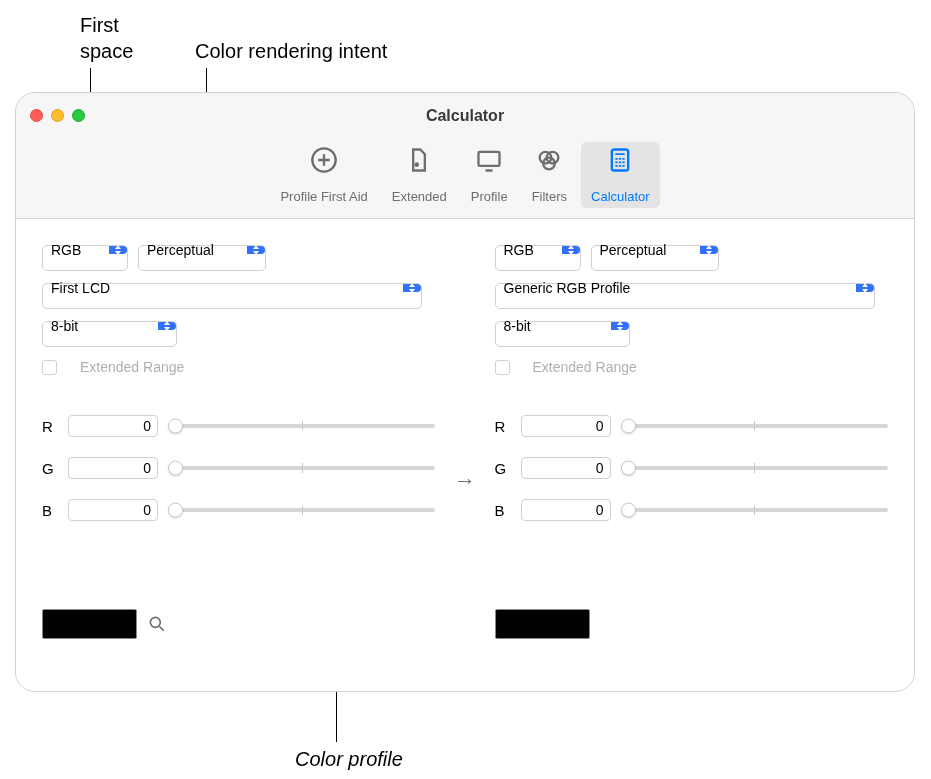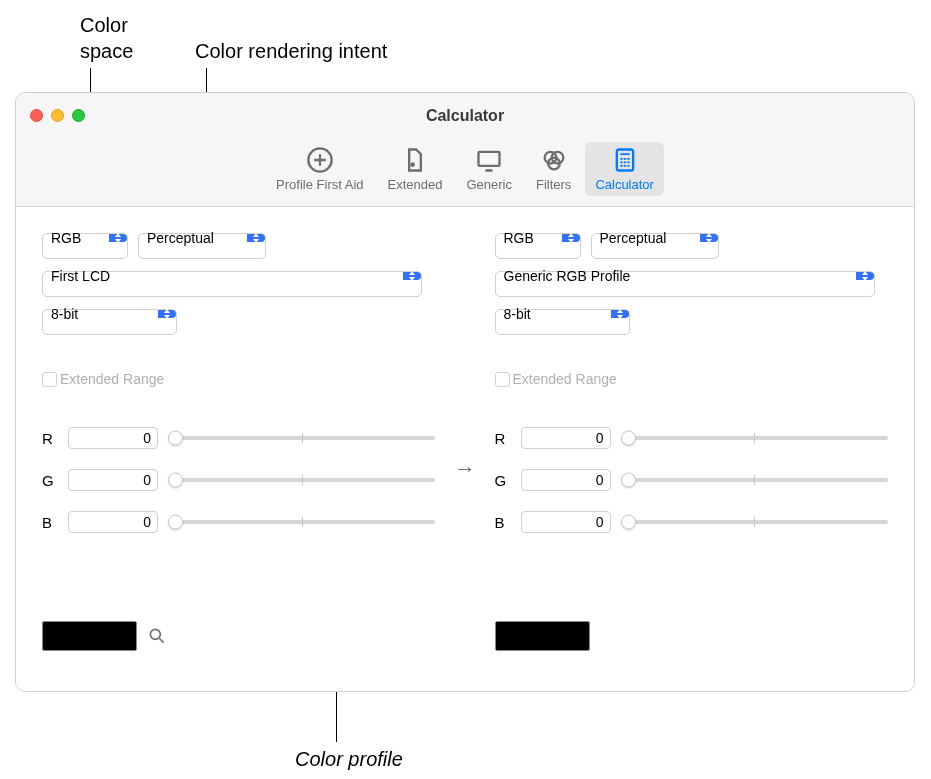--- a/index.html
+++ b/index.html
@@ -22,21 +22,21 @@
     position: absolute;
     background: #000;
   }
   .window {
     position: absolute;
     left: 15px;
     top: 92px;
     width: 900px;
     height: 600px;
     border: 1px solid #d0d0d0;
-    border-radius: 10px;
+    border-radius: 20px;
     background: #f6f6f6;
     overflow: hidden;
   }
   .titlebar {
     position: relative;
     height: 45px;
     background: #f6f6f6;
     display: flex;
     align-items: center;
   }
@@ -63,21 +63,21 @@
     align-items: flex-end;
     gap: 4px;
     padding: 4px 0 10px 0;
     border-bottom: 1px solid #d4d4d4;
     background: #f6f6f6;
   }
   .tool {
     display: flex;
     flex-direction: column;
     align-items: center;
-    gap: 3px;
+    gap: 15px;
     padding: 4px 10px;
     border-radius: 6px;
     color: #6e6e6e;
     cursor: pointer;
   }
   .tool.selected {
     background: #e4e4e4;
     color: #007aff;
   }
   .tool svg { width: 28px; height: 28px; }
@@ -136,24 +136,23 @@
   }
   .select .caret::after {
     content: "";
     border-left: 3px solid transparent;
     border-right: 3px solid transparent;
     border-top: 4px solid #fff;
   }
   .checkbox-row {
     display: flex;
     align-items: center;
-    gap: 3px;
+    gap: 23px;
     color: #b0b0b0;
     font-size: 14px;
-    margin-top: 24px;
   }
   .cb {
     width: 15px;
     height: 15px;
     border: 1px solid #d0d0d0;
     border-radius: 3px;
     background: #fff;
   }
   .channel {
     display: flex;
@@ -210,21 +209,21 @@
     height: 30px;
     background: #000;
     border: 1px solid #888;
     border-radius: 2px;
   }
   .spacer { height: 12px; }
 </style>
 </head>
 <body>
 
-<div class="callout-label" style="left:80px; top:14px;">Color</div>
+<div class="callout-label" style="left:80px; top:14px;">First</div>
 <div class="callout-label" style="left:80px; top:40px;">space</div>
 <div class="callout-label" style="left:195px; top:40px;">Color rendering intent</div>
 <div class="callout-label" style="left:295px; top:748px;font-style:italic;">Color profile</div>
 
 <div class="callout-line" style="left:90px; top:68px; width:1px; height:190px;"></div>
 <div class="callout-line" style="left:206px; top:68px; width:1px; height:190px;"></div>
 <div class="callout-line" style="left:336px; top:320px; width:1px; height:422px;"></div>
 
 <div class="window">
   <div class="titlebar">
@@ -249,21 +248,21 @@
           <path d="M7 3h6l4 4v14H7z" fill="none" stroke="currentColor" stroke-width="2"></path>
           <circle cx="10" cy="16" r="2" fill="currentColor"></circle>
         </svg>
       <span class="tool-label">Extended</span>
     </div>
     <div class="tool">
       <svg viewBox="0 0 24 24">
           <rect x="3" y="5" width="18" height="12" rx="1" fill="none" stroke="currentColor" stroke-width="2"></rect>
           <path d="M9 21h6" stroke="currentColor" stroke-width="2"></path>
         </svg>
-      <span class="tool-label">Generic</span>
+      <span class="tool-label">Profile</span>
     </div>
     <div class="tool">
       <svg viewBox="0 0 24 24">
           <circle cx="9" cy="10" r="5" fill="none" stroke="currentColor" stroke-width="2"></circle>
           <circle cx="15" cy="10" r="5" fill="none" stroke="currentColor" stroke-width="2"></circle>
           <circle cx="12" cy="15" r="5" fill="none" stroke="currentColor" stroke-width="2"></circle>
         </svg>
       <span class="tool-label">Filters</span>
     </div>
     <div class="tool selected">

